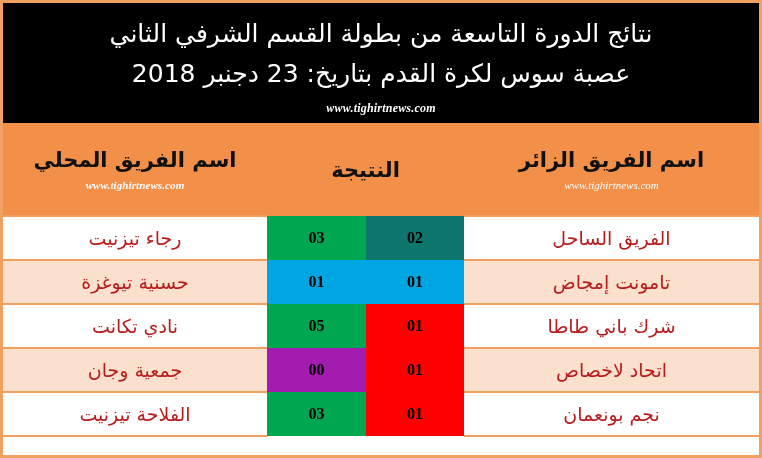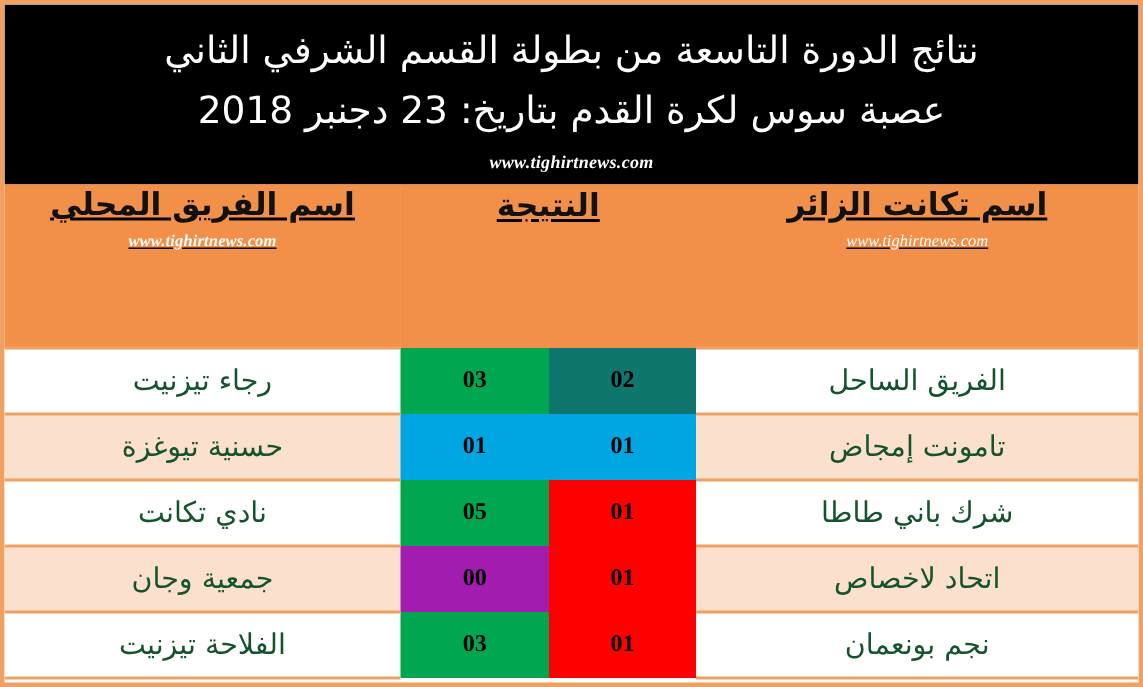--- a/index.html
+++ b/index.html
@@ -76,23 +76,23 @@
   .head-cell {
     background: #F2904A;
     vertical-align: middle;
     text-align: center;
     padding: 0;
     border: none;
   }
   .head-cell .head-stack {
     display: flex;
     flex-direction: column;
+    justify-content: center;
     align-items: center;
-    height: 108px;
-    text-decoration: underline;
+    height: 92px;
   }
   .head-label {
     font-family: "DejaVu Sans", "Liberation Sans", sans-serif;
     font-size: 21px;
     color: #111111;
     line-height: 26px;
   }
   .head-watermark {
     direction: ltr;
     font-family: "Liberation Serif", "DejaVu Serif", serif;
@@ -112,21 +112,21 @@
   
   .data-row { height: 44px; }
   .data-row.odd  { background: #ffffff; }
   .data-row.even { background: #FAE0CD; }
 
   .team-cell {
     text-align: center;
     vertical-align: middle;
     font-family: "DejaVu Sans", "Liberation Sans", sans-serif;
     font-size: 19px;
-    color: #14532d;
+    color: #b91c1c;
     padding: 0 10px;
     border-top: 2px solid #F0A162;
     border-bottom: 2px solid #F0A162;
     white-space: nowrap;
   }
   .score-cell {
     text-align: center;
     vertical-align: middle;
     font-family: "Liberation Serif", "DejaVu Serif", serif;
     font-weight: bold;
@@ -152,21 +152,21 @@
     <colgroup>
       <col class="col-away">
       <col class="col-score-away">
       <col class="col-score-home">
       <col class="col-home">
     </colgroup>
     <thead>
       <tr class="head-row">
         <th class="head-cell">
           <div class="head-stack">
-            <span class="head-label">اسم تكانت الزائر</span>
+            <span class="head-label">اسم الفريق الزائر</span>
             <span class="head-watermark light">www.tighirtnews.com</span>
           </div>
         </th>
         <th class="head-cell" colspan="2">
           <div class="head-stack">
             <span class="head-label">النتيجة</span>
           </div>
         </th>
         <th class="head-cell">
           <div class="head-stack">

